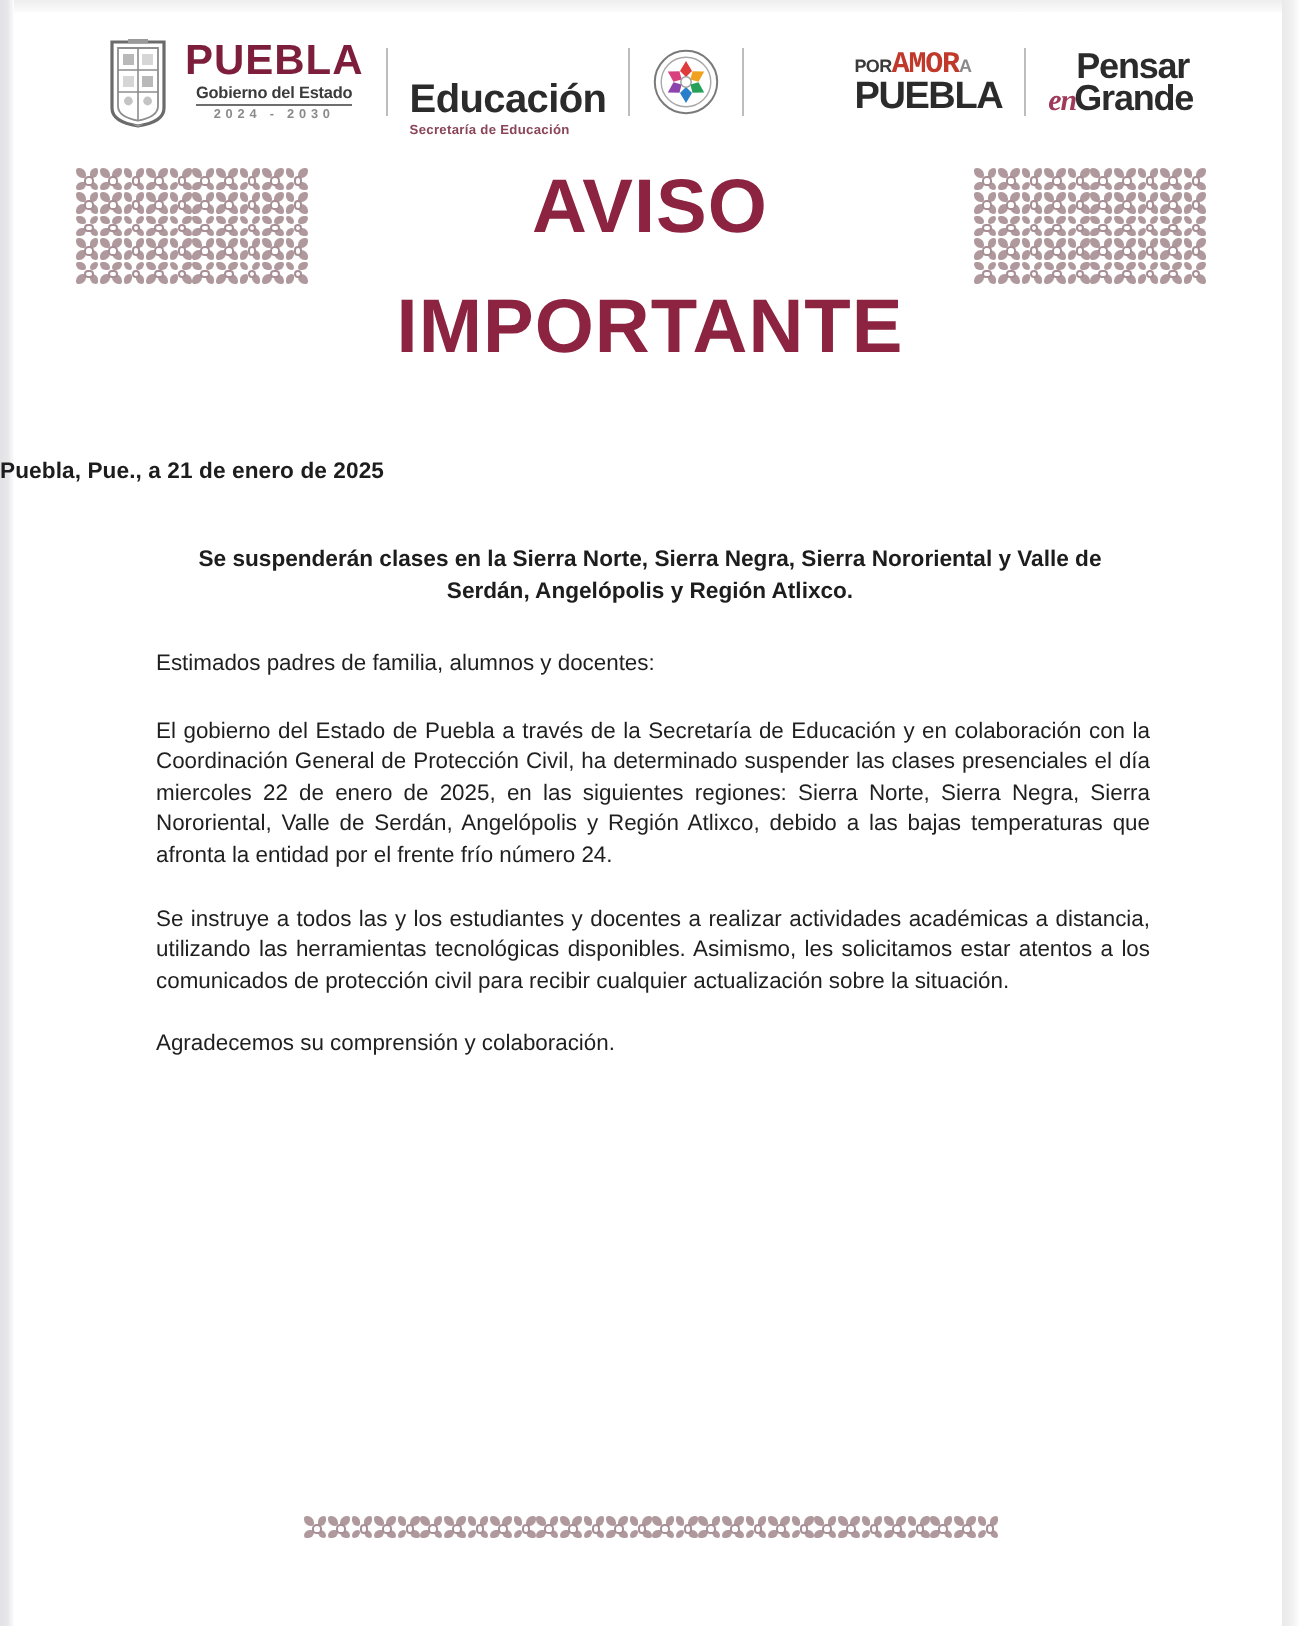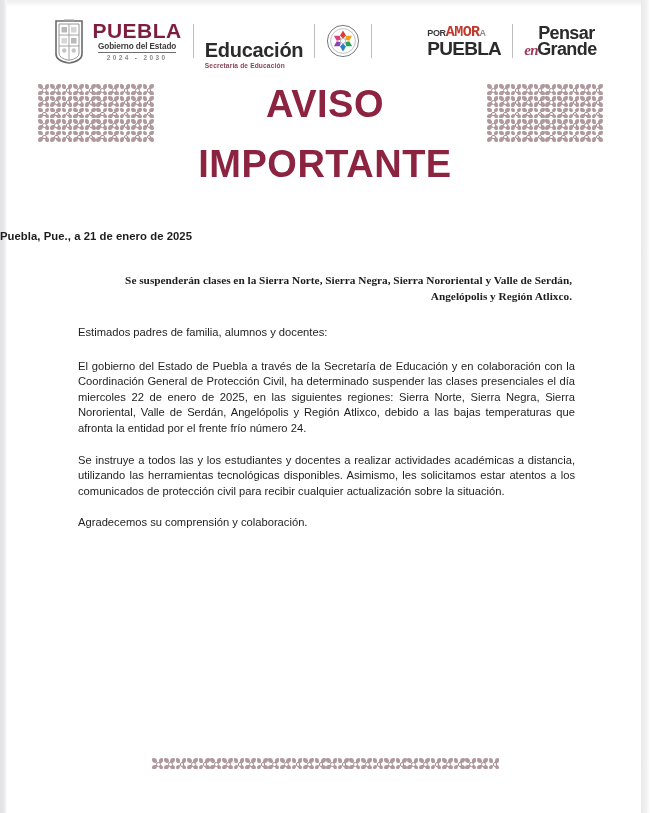--- a/index.html
+++ b/index.html
@@ -281,22 +281,22 @@
     font-family: "Liberation Sans", sans-serif;
     font-weight: bold;
     font-size: 11.3px;
     color: #1d1d1d;
     letter-spacing: 0.05px;
   }
   .subject {
     position: absolute;
     left: 78px; top: 272px;
     width: 494px;
-    text-align: right;
-    font-family: Liberation Serif, serif;
+    text-align: center;
+    font-family: Liberation Sans, sans-serif;
     font-weight: bold;
     font-size: 11.3px;
     line-height: 16px;
     color: #1d1d1d;
   }
   .body {
     position: absolute;
     left: 78px; top: 325px;
     width: 497px;
   }

